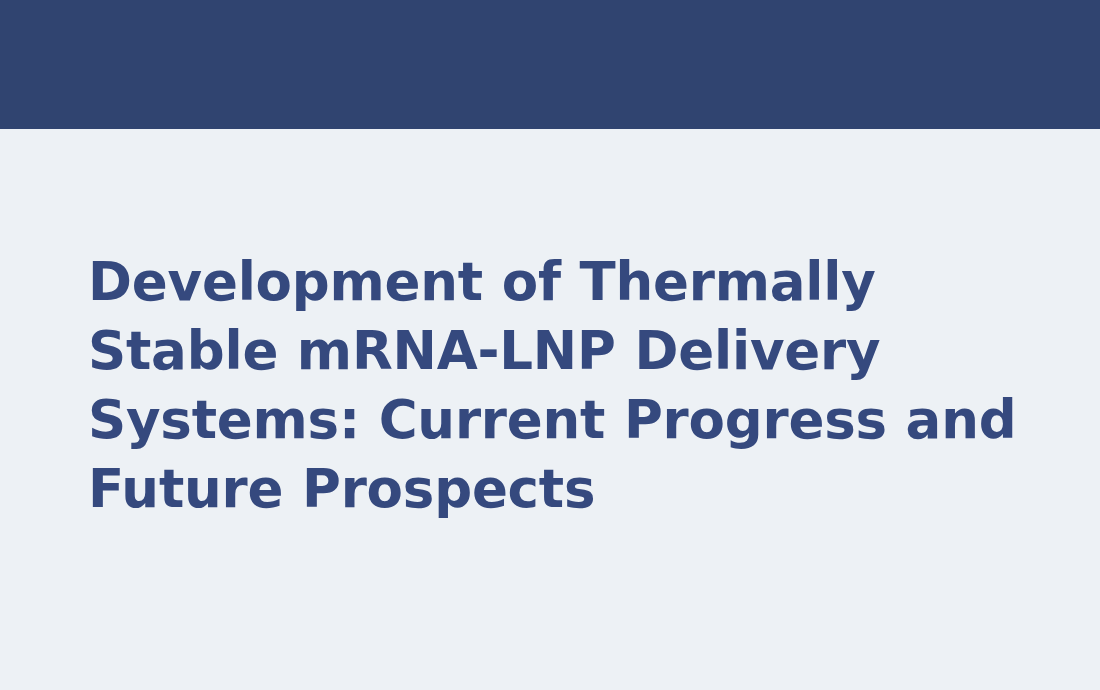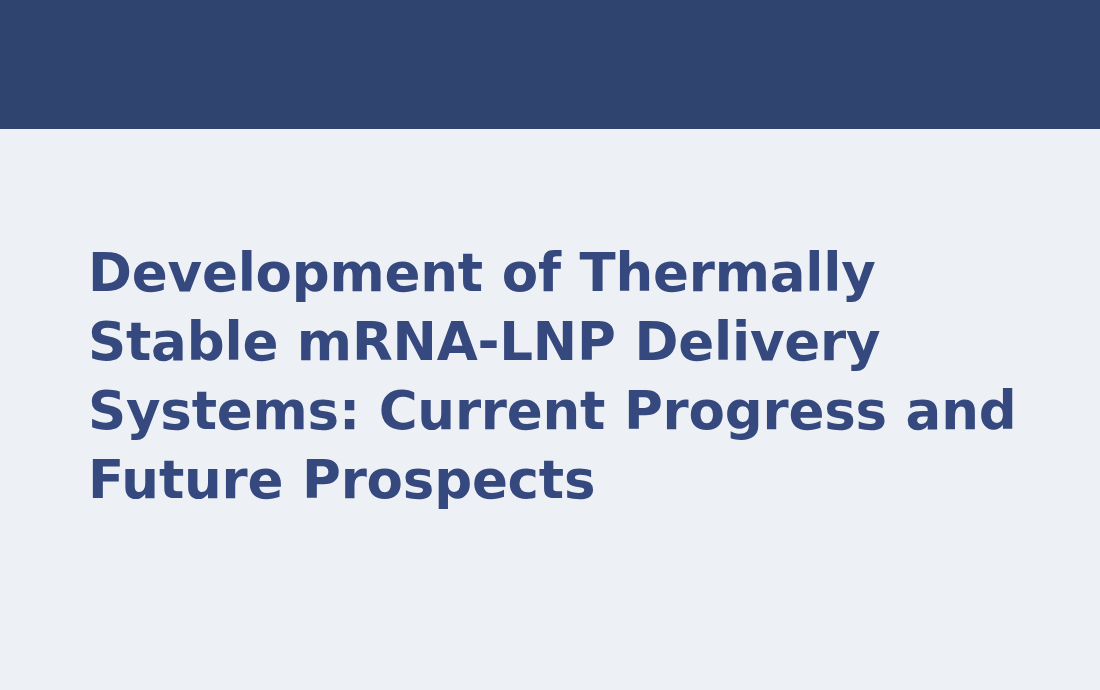--- a/index.html
+++ b/index.html
@@ -33,21 +33,21 @@
     left: 0;
     width: 1100px;
     height: 129px;
     background: #304470;
   }
 
   
   .title-block {
     position: absolute;
     left: 88px;
-    top: 238px;
+    top: 247px;
     width: 972px;
   }
 
   .doc-title {
     margin: 0;
     padding: 0;
     font-family: "DejaVu Sans", "Liberation Sans", sans-serif;
     font-size: 53px;
     line-height: 69px;
     font-weight: 700;

